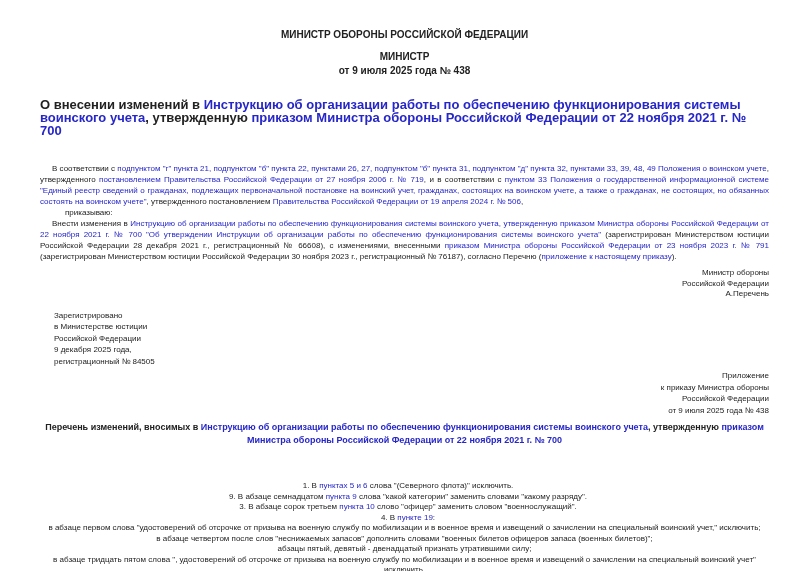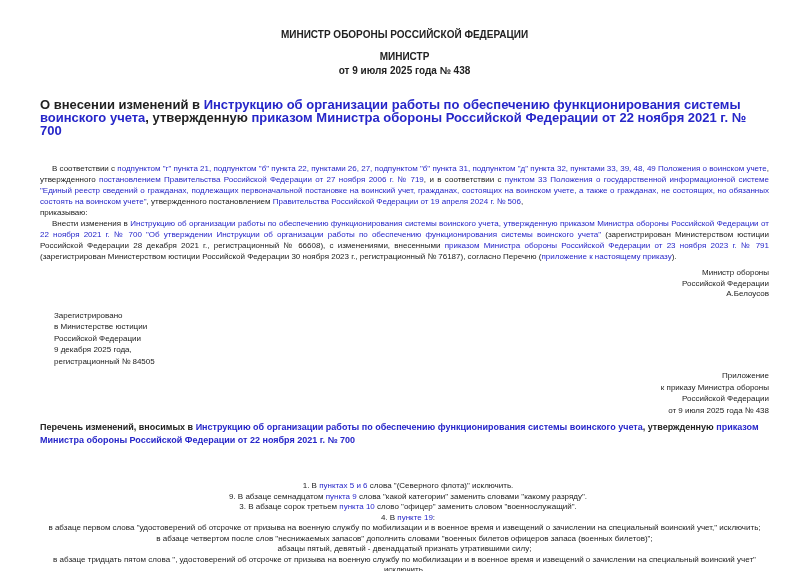--- a/index.html
+++ b/index.html
@@ -20,27 +20,27 @@
   .doc-title{
     margin-top:22px;
     text-align:left;font-weight:bold;font-size:13px;line-height:13px;
   }
   .para{
     text-align:justify;
     text-indent:12px;
     line-height:11px;
   }
   .para.first{margin-top:26px;}
-  .para.no-indent{text-indent:0;margin-top:0;}
+  .para.no-indent{text-indent:0;margin-top:0;margin-left:25px;}
   .sig-block{margin-top:6px;text-align:right;line-height:10.5px;}
   .reg-block{margin-top:10px;padding-left:14px;line-height:11.5px;}
   .annex-ref{margin-top:3px;text-align:right;line-height:11.5px;}
   .annex-title{
     margin-top:5px;
-    font-weight:bold;font-size:9px;line-height:13px;
+    text-align:center;font-weight:bold;font-size:9px;line-height:13px;
   }
   .amend-list{margin-top:34px;line-height:10.5px;}
   .amend-list .item{text-align:center;}
   .amend-list .item.num{text-indent:7px;}
   .lnk{color:var(--link,#2626c9);cursor:pointer;}
   .txt{color:inherit;}
 </style>
 </head>
 <body>
 
@@ -54,21 +54,21 @@
 
   <div class="doc-title"><span class="txt">О внесении изменений в </span><span class="lnk">Инструкцию об организации работы по обеспечению функционирования системы воинского учета</span><span class="txt">, утвержденную </span><span class="lnk">приказом Министра обороны Российской Федерации от 22 ноября 2021 г. № 700</span></div>
 
   <div class="para first"><span class="txt">В соответствии с </span><span class="lnk">подпунктом "г" пункта 21, подпунктом "б" пункта 22, пунктами 26, 27, подпунктом "б" пункта 31, подпунктом "д" пункта 32, пунктами 33, 39, 48, 49 Положения о воинском учете</span><span class="txt">, утвержденного </span><span class="lnk">постановлением Правительства Российской Федерации от 27 ноября 2006 г. № 719</span><span class="txt">, и в соответствии с </span><span class="lnk">пунктом 33 Положения о государственной информационной системе "Единый реестр сведений о гражданах, подлежащих первоначальной постановке на воинский учет, гражданах, состоящих на воинском учете, а также о гражданах, не состоящих, но обязанных состоять на воинском учете"</span><span class="txt">, утвержденного постановлением </span><span class="lnk">Правительства Российской Федерации от 19 апреля 2024 г. № 506</span><span class="txt">,</span></div>
   <div class="para no-indent">приказываю:</div>
   <div class="para"><span class="txt">Внести изменения в </span><span class="lnk">Инструкцию об организации работы по обеспечению функционирования системы воинского учета, утвержденную приказом Министра обороны Российской Федерации от 22 ноября 2021 г. № 700 "Об утверждении Инструкции об организации работы по обеспечению функционирования системы воинского учета"</span><span class="txt"> (зарегистрирован Министерством юстиции Российской Федерации 28 декабря 2021 г., регистрационный № 66608), с изменениями, внесенными </span><span class="lnk">приказом Министра обороны Российской Федерации от 23 ноября 2023 г. № 791</span><span class="txt"> (зарегистрирован Министерством юстиции Российской Федерации 30 ноября 2023 г., регистрационный № 76187), согласно Перечню (</span><span class="lnk">приложение к настоящему приказу</span><span class="txt">).</span></div>
 
   <div class="sig-block">
     <div>Министр обороны</div>
     <div>Российской Федерации</div>
-    <div>А.Белоусов</div>
+    <div>А.Перечень</div>
   </div>
 
   <div class="reg-block">
     <div>Зарегистрировано</div>
     <div>в Министерстве юстиции</div>
     <div>Российской Федерации</div>
     <div>9 декабря 2025 года,</div>
     <div>регистрационный № 84505</div>
   </div>
 

